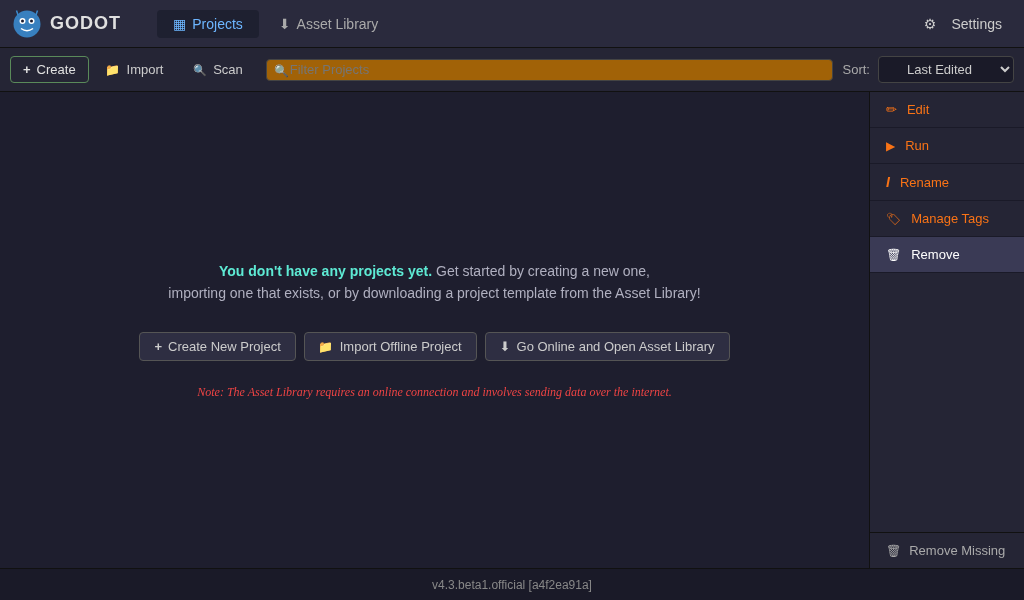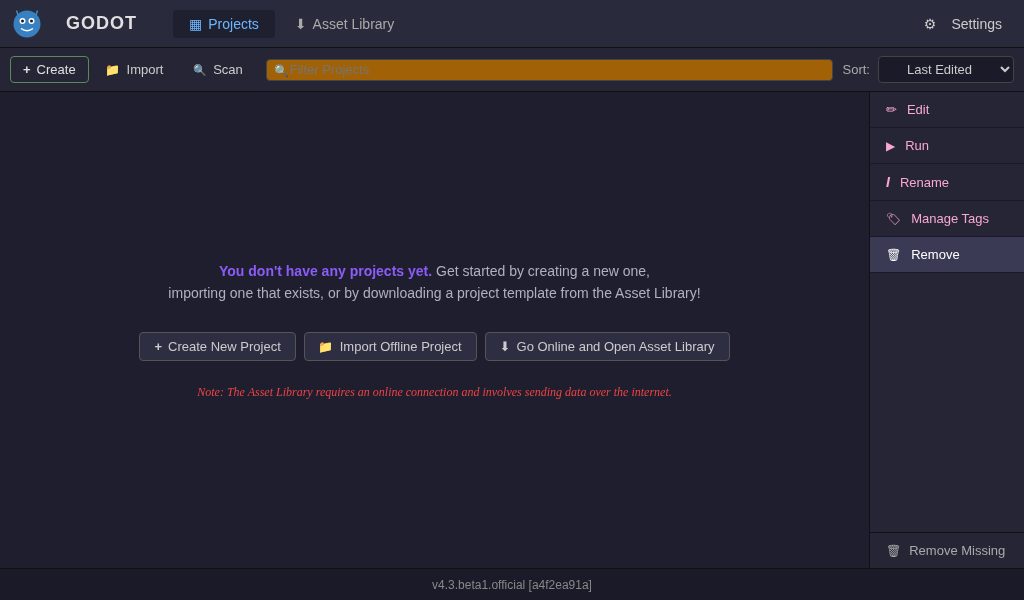--- a/index.html
+++ b/index.html
@@ -19,21 +19,21 @@
       align-items: center;
       height: 48px;
       background: #2a2a3d;
       padding: 0 12px;
       gap: 16px;
       border-bottom: 1px solid #111;
     }
     .logo {
       display: flex;
       align-items: center;
-      gap: 24px;
+      gap: 8px;
       justify-content: flex-end;
     }
     .logo-icon {
       width: 30px;
       height: 30px;
     }
     .logo-text {
       font-size: 18px;
       font-weight: bold;
       color: #e0e0e0;
@@ -148,21 +148,21 @@
     .empty-message {
       text-align: center;
       margin-bottom: 28px;
     }
     .empty-message p {
       font-size: 14px;
       line-height: 1.6;
       color: #b0b0c0;
     }
     .empty-message strong {
-      color: #8b5cf6;
+      color: #5eead4;
     }
     .action-buttons {
       display: flex;
       gap: 8px;
       margin-bottom: 24px;
     }
     .action-btn {
       display: flex;
       align-items: center;
       gap: 6px;
@@ -190,21 +190,21 @@
       border-left: 1px solid #111;
       display: flex;
       flex-direction: column;
     }
     .panel-btn {
       display: flex;
       align-items: center;
       gap: 10px;
       padding: 10px 16px;
       cursor: pointer;
-      color: #f9a8d4;
+      color: #f97316;
       font-size: 13px;
       border-bottom: 1px solid #1a1a28;
     }
     .panel-btn.active {
       background: #3a3a55;
       color: #fff;
     }
     .panel-spacer { flex: 1; }
     .panel-bottom {
       border-top: 1px solid #111;

